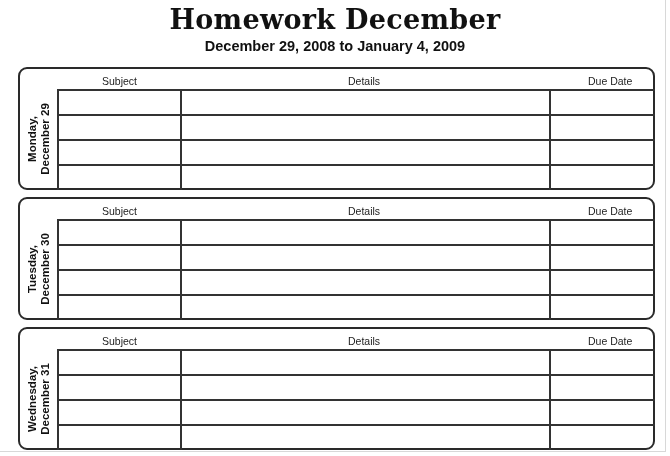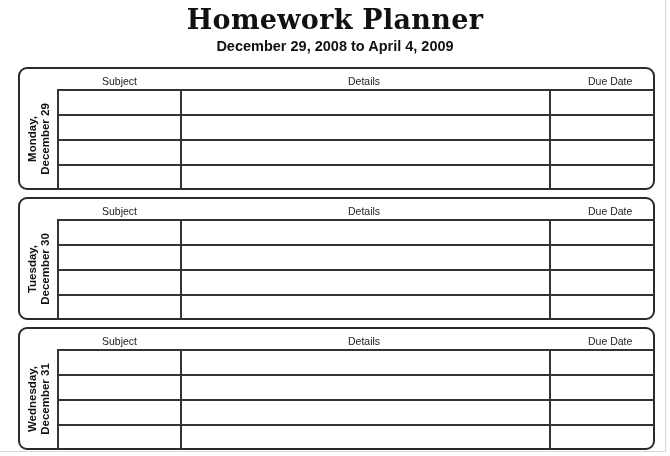--- a/index.html
+++ b/index.html
@@ -46,22 +46,22 @@
   }
   .row:last-child { border-bottom: none; }
   .cell { position: absolute; top: 0; bottom: 0; }
   .vline { position: absolute; top: 0; bottom: 0; width: 2px; background: #333; }
 </style>
 </head>
 <body>
 
 <div class="frame"></div>
 
-<div class="title">Homework Planner</div>
-<div class="subtitle">December 29, 2008 to April 4, 2009</div>
+<div class="title">Homework December</div>
+<div class="subtitle">December 29, 2008 to January 4, 2009</div>
 
 <div id="panels">
     <div class="panel" style="top: 67px;">
     <div class="day-label">
       <div class="day-label-inner">
         <div>Monday,</div>
         <div>December 29</div>
       </div>
     </div>
     <div class="col-head" style="left:82px;">Subject</div>

